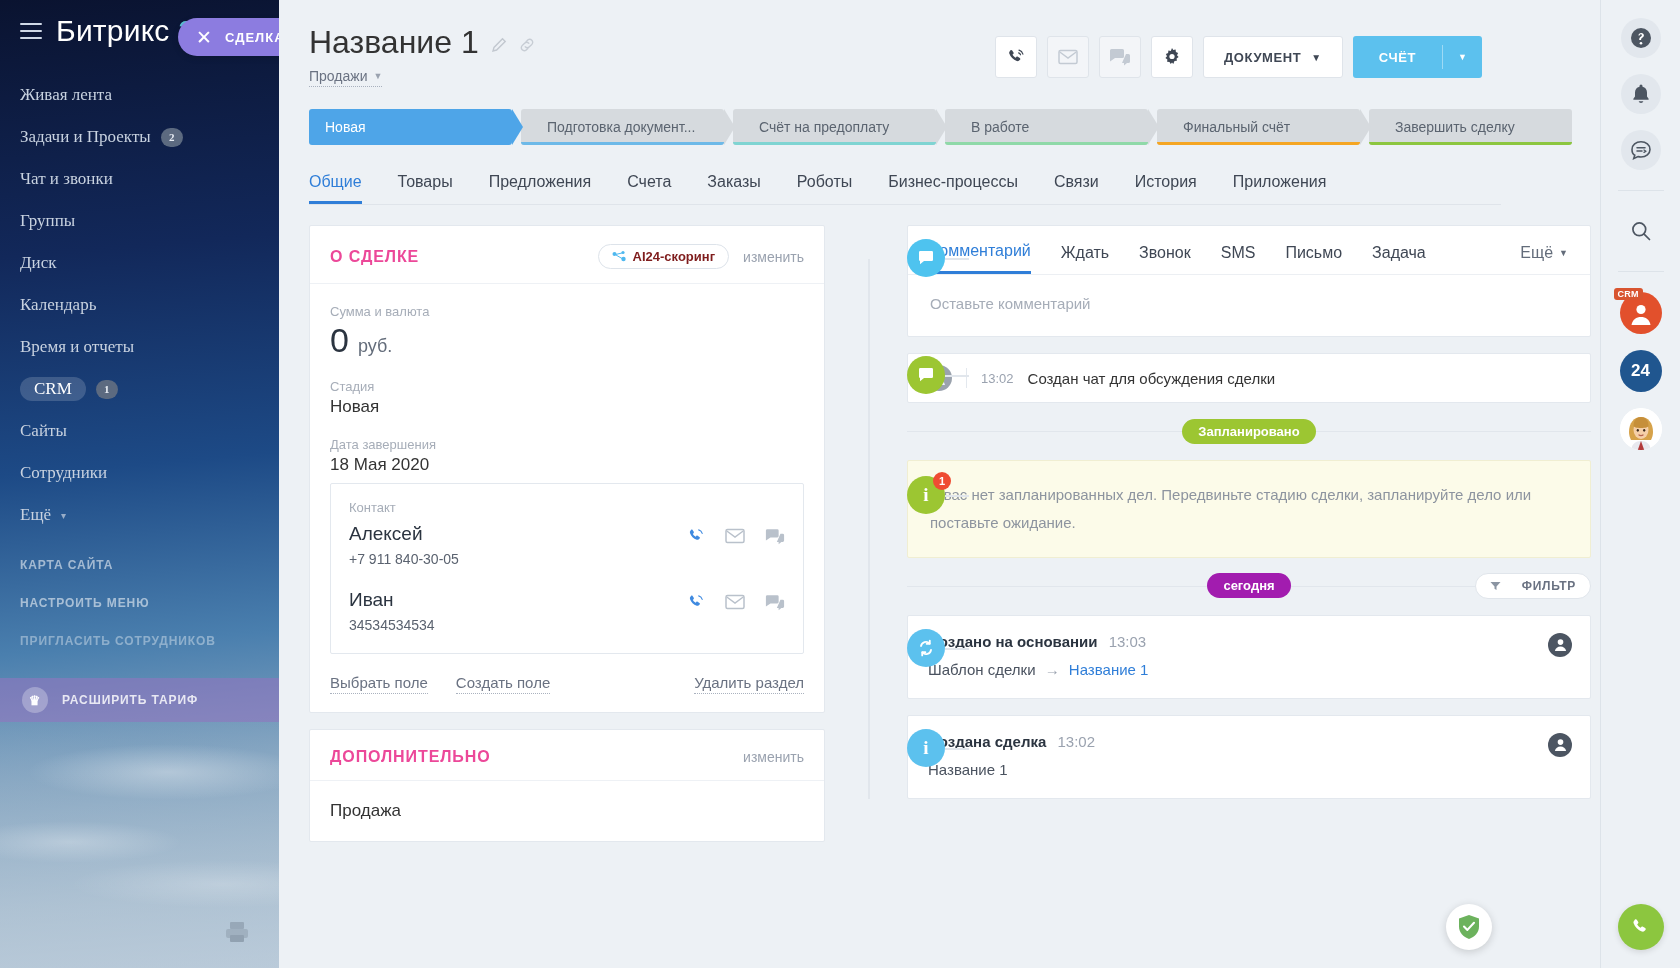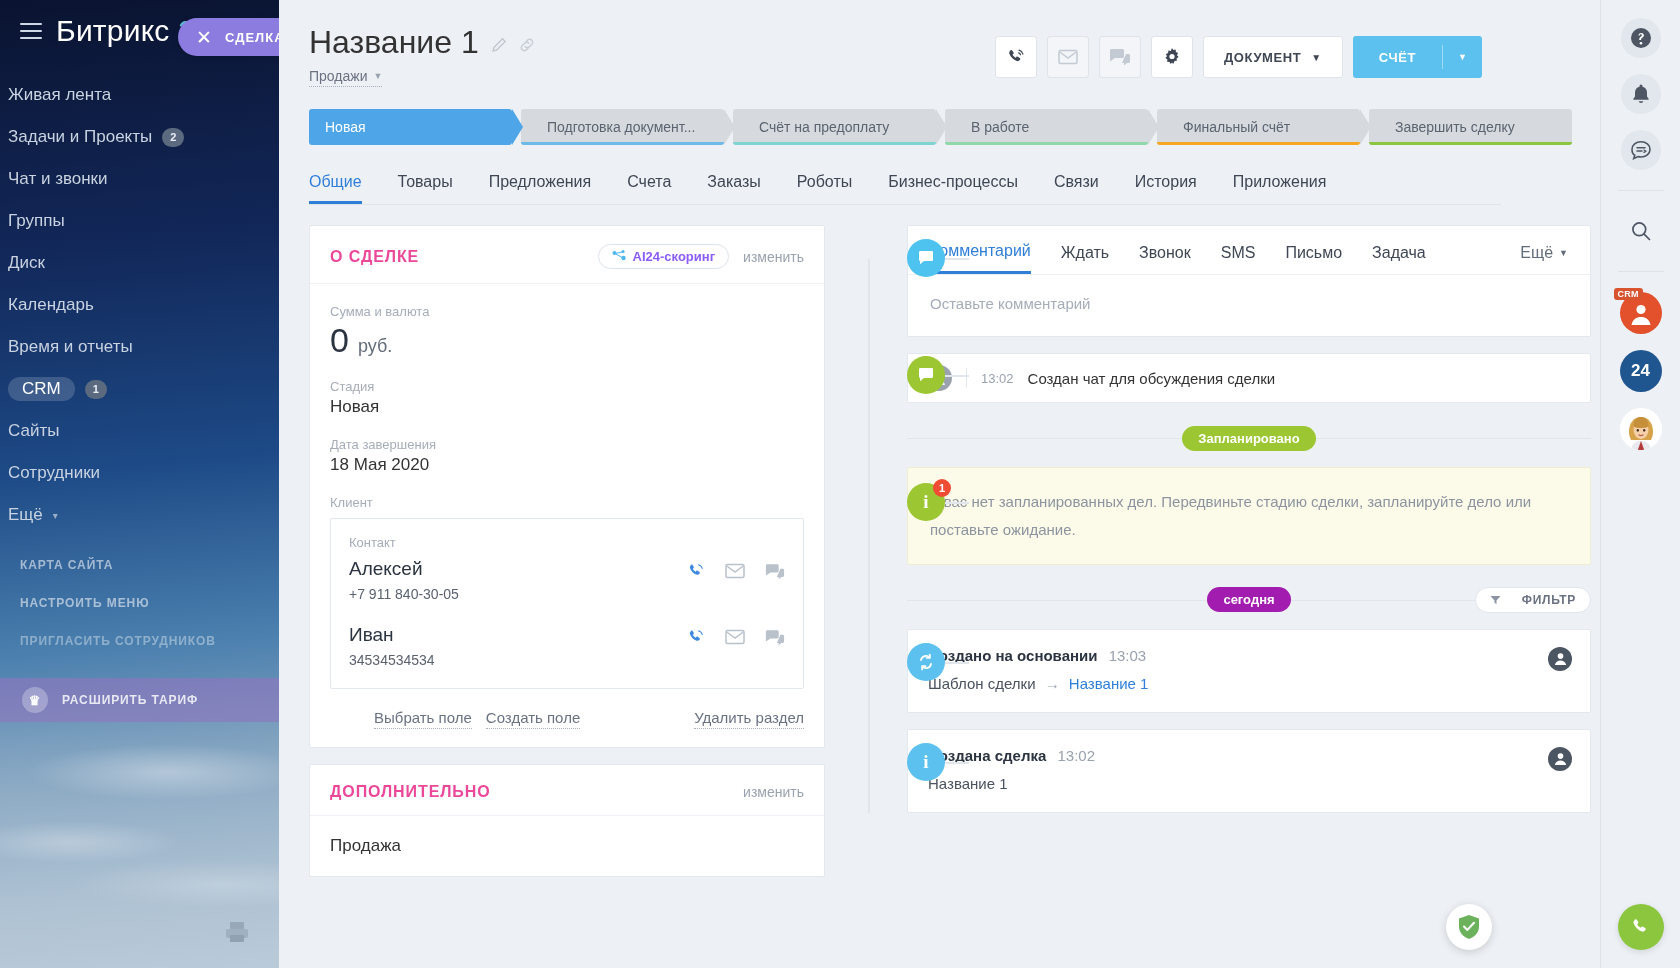--- a/index.html
+++ b/index.html
@@ -38,21 +38,21 @@
     background:#8c7ce0; border-radius:19px; color:#fff;
     display:flex; align-items:center; gap:12px; padding:0 22px 0 18px;
     font-size:13px; font-weight:700; letter-spacing:1px; white-space:nowrap;
     box-shadow:0 2px 6px rgba(0,0,0,.15);
   }
   .deal-pill .x { font-size:19px; font-weight:400; line-height:1; }
 
   .nav { margin-top:12px; position:relative; z-index:3; }
   .nav-item {
     display:flex; align-items:center; gap:10px;
-    height:42px; padding:0 8px; color:#c8d2e0; font-size:17px; cursor:pointer;
+    height:42px; padding:0 20px; color:#c8d2e0; font-size:17px; cursor:pointer;font-family:Liberation Serif, serif;
   }
   .nav-item .chip {
     background:#5c6a80; color:#e9eef5; font-size:11px; font-weight:700;
     border-radius:10px; min-width:22px; height:19px; padding:0 7px;
     display:flex; align-items:center; justify-content:center;
   }
   .nav-item.active .lbl {
     background:rgba(255,255,255,.17); border-radius:13px;
     padding:2px 14px; color:#fff;
   }
@@ -138,22 +138,22 @@
   
   .content { display:flex; gap:20px; padding:20px 0 0 30px; }
   .left-col { width:516px; flex:0 0 516px; }
   .right-col { width:746px; flex:0 0 746px; position:relative; }
 
   .card { background:#fff; border:1px solid #e3e8ee; border-radius:2px; }
   .card-head { display:flex; align-items:center; justify-content:space-between; padding:18px 20px 14px 20px; border-bottom:1px solid #eef1f5; }
   .card-title { font-size:16px; font-weight:700; letter-spacing:.9px; color:#ec4899; }
   .card-head-right { display:flex; align-items:center; gap:14px; }
   .ai-chip {
-    display:flex; align-items:flex-start; gap:7px; border:1px solid #dde3ea; border-radius:14px;
-    padding:4px 13px; font-size:13px; color:#8b5cf6; font-weight:700; cursor:pointer; background:#fff;
+    display:flex; align-items:flex-end; gap:7px; border:1px solid #dde3ea; border-radius:14px;
+    padding:4px 13px; font-size:13px; color:#7f1d1d; font-weight:700; cursor:pointer; background:#fff;
   }
   .edit-link { font-size:14px; color:#9aa2af; cursor:pointer; }
 
   .field { padding:0 20px; margin-top:20px; }
   .field-label { font-size:13px; color:#a6adb8; margin-bottom:3px; }
   .field-value { font-size:17px; color:#333; }
   .amount { display:flex; align-items:baseline; gap:9px; }
   .amount .num { font-size:34px; color:#2b3440; font-weight:300; line-height:1.1; }
   .amount .cur { font-size:18px; color:#636c7a; font-weight:300; }
 
@@ -161,21 +161,21 @@
   .client-box .sub-lbl { font-size:13px; color:#a6adb8; margin-bottom:8px; }
   .contact-row { display:flex; align-items:flex-start; justify-content:space-between; margin-top:4px; }
   .contact-row + .contact-row { margin-top:22px; }
   .contact-name { font-size:19px; color:#2b3440; }
   .contact-phone { font-size:14px; color:#5a626f; margin-top:6px; }
   .contact-actions { display:flex; align-items:center; gap:20px; padding-top:4px; }
   .contact-actions span { cursor:pointer; }
 
   .card-foot { display:flex; align-items:center; justify-content:space-between; padding:20px 20px 18px 20px; }
   .dotted-link { font-size:15px; color:#6a7282; border-bottom:1px dotted #aab2bf; cursor:pointer; padding-bottom:2px; }
-  .foot-left { display:flex; gap:14px;margin-left:44px; }
+  .foot-left { display:flex; gap:28px; }
 
   
   .act-wrap { position:relative; padding-left:62px; }
   .tl-line { position:absolute; left:23px; top:34px; bottom:0; width:2px; background:#e1e6ec; }
   .tl-dot {
     position:absolute; left:0; width:38px; height:38px; border-radius:50%;
     display:flex; align-items:center; justify-content:center; color:#fff; z-index:2;
   }
   .tl-connector { position:absolute; left:38px; width:24px; height:2px; background:#e1e6ec; z-index:1; }
 
@@ -190,21 +190,21 @@
   .tl-item { position:relative; margin-top:16px; }
   .chat-bar {
     background:#fff; border:1px solid #e3e8ee; border-radius:2px;
     display:flex; align-items:center; gap:14px; padding:11px 18px; min-height:44px;
   }
   .avatar-sm { width:26px; height:26px; border-radius:50%; background:#9aa2ad; display:flex; align-items:center; justify-content:center; }
   .vdiv { width:1px; height:20px; background:#e3e8ee; }
   .tl-time { font-size:13px; color:#9aa2af; }
   .tl-text { font-size:15px; color:#333; }
 
-  .divider-row { position:relative; margin-top:22px; height:26px; display:flex; align-items:center; }
+  .divider-row { position:relative; margin-top:15px; height:26px; display:flex; align-items:center; }
   .divider-row .rule { position:absolute; left:0; right:0; top:50%; height:1px; background:#e1e6ec; }
   .badge-pill {
     position:relative; z-index:2; margin:0 auto; color:#fff; font-size:13px; font-weight:700;
     padding:5px 16px; border-radius:13px;
   }
   .filter-btn {
     position:absolute; right:0; z-index:2; background:#fff; border:1px solid #e0e5eb; border-radius:14px;
     padding:5px 14px; font-size:12px; font-weight:700; letter-spacing:.7px; color:#6a7282;
     display:flex; align-items:center; gap:21px; cursor:pointer;
   }
@@ -479,23 +479,20 @@
           <div class="field">
             <div class="field-label">Стадия</div>
             <div class="field-value">Новая</div>
           </div>
 
           <div class="field">
             <div class="field-label">Дата завершения</div>
             <div class="field-value">18 Мая 2020</div>
           </div>
 
-          <div class="field">
-            <div class="field-label">Клиент</div>
-          </div>
 
           <div class="client-box">
             <div class="sub-lbl">Контакт</div>
 
             <div class="contact-row">
               <div>
                 <div class="contact-name">Алексей</div>
                 <div class="contact-phone">+7 911 840-30-05</div>
               </div>
               <div class="contact-actions">

